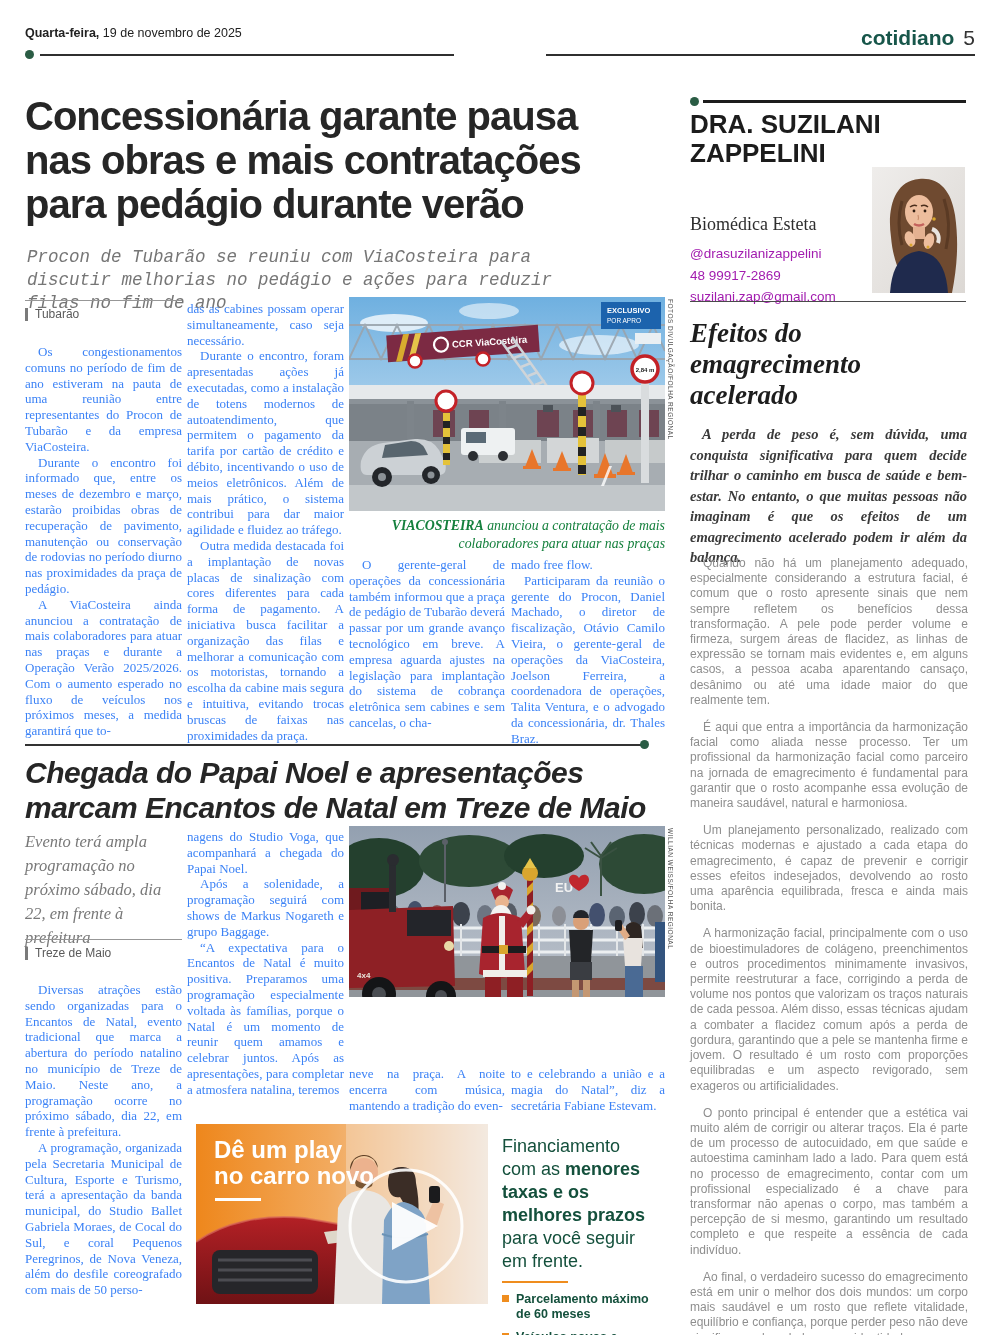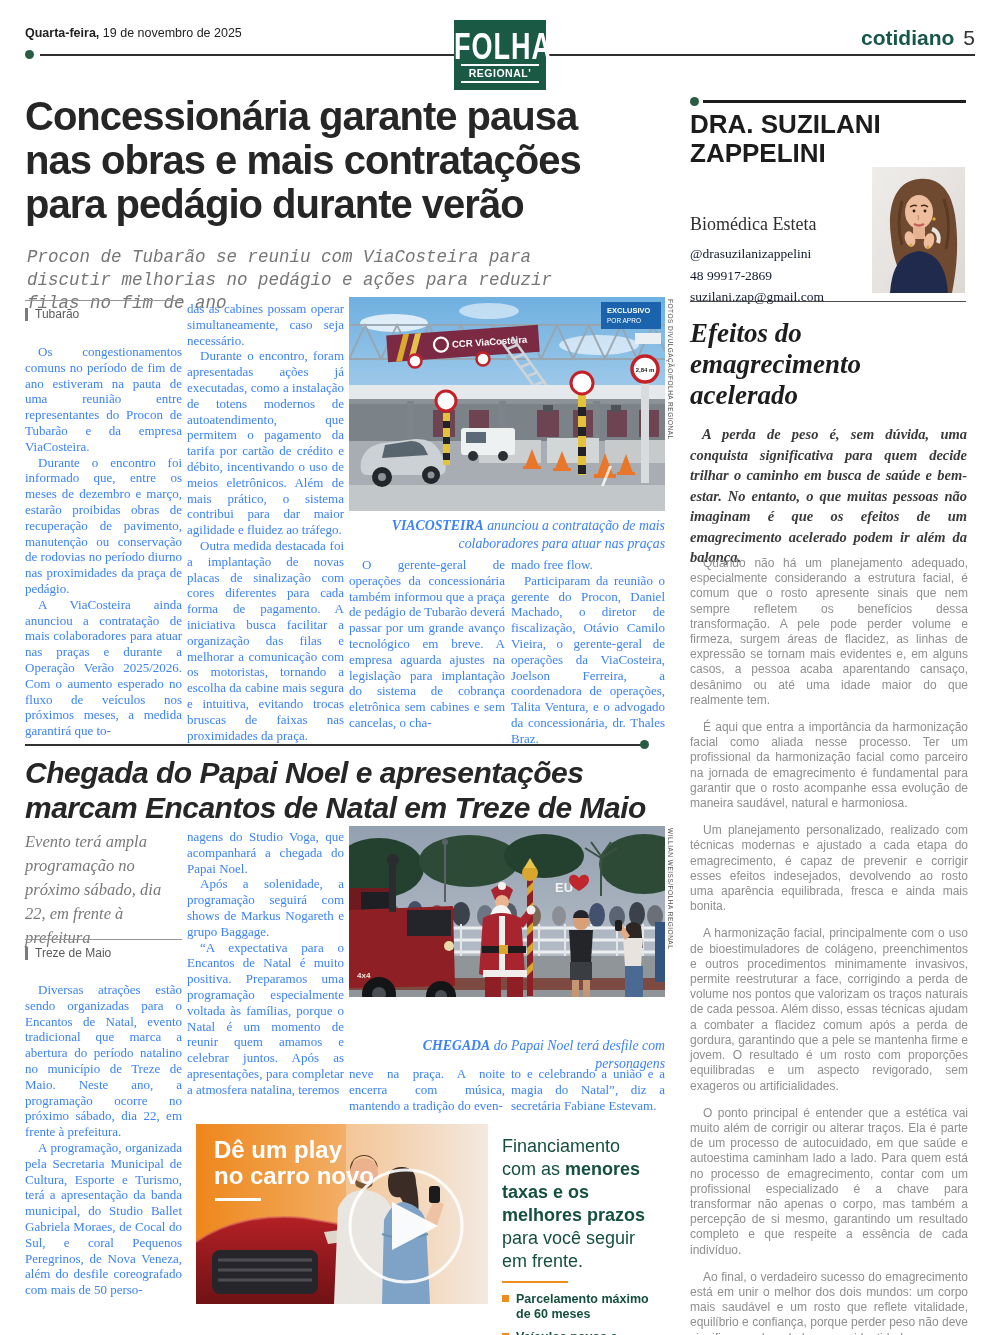--- a/index.html
+++ b/index.html
@@ -28,37 +28,37 @@
   .hl1{left:25px;top:94px;width:625px;font-size:40px;line-height:1.1;font-weight:800;color:#262626;letter-spacing:-1px;}
   .sub1{left:27px;top:246px;width:545px;font-family:Liberation Mono, monospace;font-style:italic;
         font-size:17.5px;line-height:1.3;color:#767676;}
   .krule{border-top:1px solid #979797;width:157px;height:0;}
   .kicker{font-size:12px;color:#5a5a5a;border-left:3px solid #7a7a7a;padding-left:7px;line-height:13px;}
   .col{font-family:"Liberation Serif","DejaVu Serif",serif;font-size:13px;line-height:15.8px;color:#3b82f6;
        text-align:justify;}
   .col p{margin:0;text-indent:13px;}
   .col p.cont{text-indent:0;}
   .caption{font-family:"Liberation Serif",serif;font-style:italic;font-size:13.8px;line-height:1.32;
-           color:#3b82f6;text-align:right;}
+           color:#15803d;text-align:right;}
   .cap-lead{font-weight:700;}
   .vcredit{writing-mode:vertical-rl;font-size:6.5px;letter-spacing:.5px;color:#555;height:210px;}
   .endrule{border-top:2px solid #333;height:0;}
   .photo{overflow:hidden;}
   .photo svg{display:block;}
 
   .hl2{left:25px;top:756px;width:640px;font-size:30px;line-height:1.15;font-weight:800;font-style:italic;
        color:#262626;letter-spacing:-0.5px;}
   .standfirst{left:25px;top:830px;width:152px;font-family:"Liberation Serif",serif;font-style:italic;
               font-size:16.5px;line-height:1.45;color:#787878;}
 
   
   .rc-rule-top{left:703px;top:100px;width:263px;border-top:3px solid #1d1d1d;height:0;}
   .rc-name{left:690px;top:110px;width:250px;font-size:26px;font-weight:800;line-height:1.12;color:#1c1c1c;}
   .rc-role{left:690px;top:214px;font-family:"Liberation Serif",serif;font-size:18px;color:#2e2e2e;}
-  .rc-contact{left:690px;top:243px;font-family:Liberation Serif, serif;font-size:13.5px;line-height:1.6;color:#0f172a;}
+  .rc-contact{left:690px;top:243px;font-family:Liberation Sans, sans-serif;font-size:13.5px;line-height:1.6;color:#a21caf;}
   .rc-divider{left:690px;top:301px;width:276px;border-top:1.5px solid #4a4a4a;height:0;}
   .rc-title{left:690px;top:318px;width:255px;font-family:"Liberation Serif",serif;font-style:italic;
             font-weight:800;font-size:27px;line-height:1.15;color:#1d1d1d;}
   .rc-lead{left:690px;top:424px;width:277px;font-family:"Liberation Serif",serif;font-style:italic;font-weight:600;
            font-size:14.5px;line-height:1.42;color:#3a3a3a;text-align:justify;}
   .rc-lead p{margin:0;text-indent:12px;}
   .rc-body{left:690px;top:556px;width:278px;font-size:12px;line-height:15.2px;color:#8e8e8e;text-align:justify;}
   .rc-body p{margin:0 0 12px;text-indent:13px;}
 
   
@@ -81,24 +81,20 @@
 </style>
 </head>
 <body>
 
 <div class="page">
 
   <div class="abs date"><b>Quarta-feira,</b><span> 19 de novembro de 2025</span></div>
   <div class="abs gdot dot-hdr"></div>
   <div class="abs rule rule-left"></div>
   <div class="abs rule rule-right"></div>
-  <div class="abs logo">
-    <span class="logo-f">FOLHA</span>
-    <div class="logo-r">REGIONAL'</div>
-  </div>
   <div class="abs section">
     <span class="sec-name">cotidiano</span><span class="sec-num">5</span>
   </div>
 
   <h1 class="abs hl1" style="margin:0;">Concessionária garante pausa nas obras e mais contratações para pedágio durante verão</h1>
   <div class="abs sub1">Procon de Tubarão se reuniu com ViaCosteira para discutir melhorias no pedágio e ações para reduzir filas no fim de ano</div>
 
   <div class="abs krule" style="left:25px;top:300px;"></div>
   <div class="abs kicker" style="left:25px;top:308px;">Tubarão</div>
 
@@ -375,23 +371,20 @@
         <path d="M276 114 l-8 -12 5 -4 8 12 z" fill="#e0ac86"></path>
         <rect x="266" y="94" width="7" height="11" rx="2" fill="#1d1d1f"></rect>
         <rect x="276" y="140" width="18" height="38" fill="#4a6a94"></rect>
         <rect x="276" y="178" width="8" height="8" fill="#d8d5d0"></rect>
           <rect x="287" y="178" width="8" height="8" fill="#d8d5d0"></rect>
       </g>
       <rect x="306" y="96" width="10" height="60" fill="#33547e"></rect>
     </svg>
   </div>
   <div class="abs vcredit" style="left:667px;top:828px;">WILLIAN WEISS/FOLHA REGIONAL</div>
-  <div class="abs caption" style="left:357px;top:1037px;width:308px;">
-    <span class="cap-lead">CHEGADA</span><span> do Papai Noel terá desfile com personagens</span>
-  </div>
 
   <div class="abs krule" style="left:25px;top:939px;"></div>
   <div class="abs kicker" style="left:25px;top:947px;">Treze de Maio</div>
 
   <div class="abs col" style="left:25px;top:982px;width:157px;">
     <p>Diversas atrações estão sendo organizadas para o Encantos de Natal, evento tradicional que marca a abertura do período natalino no município de Treze de Maio. Neste ano, a programação ocorre no próximo sábado, dia 22, em frente à prefeitura.</p>
     <p>A programação, organizada pela Secretaria Municipal de Cultura, Esporte e Turismo, terá a apresentação da banda municipal, do Studio Ballet Gabriela Moraes, de Cocal do Sul, e coral Pequenos Peregrinos, de Nova Veneza, além do desfile coreografado com mais de 50 perso-</p>
   </div>
   <div class="abs col" style="left:349px;top:1066px;width:156px;">
     <p class="cont">neve na praça. A noite encerra com música, mantendo a tradição do even-</p>

